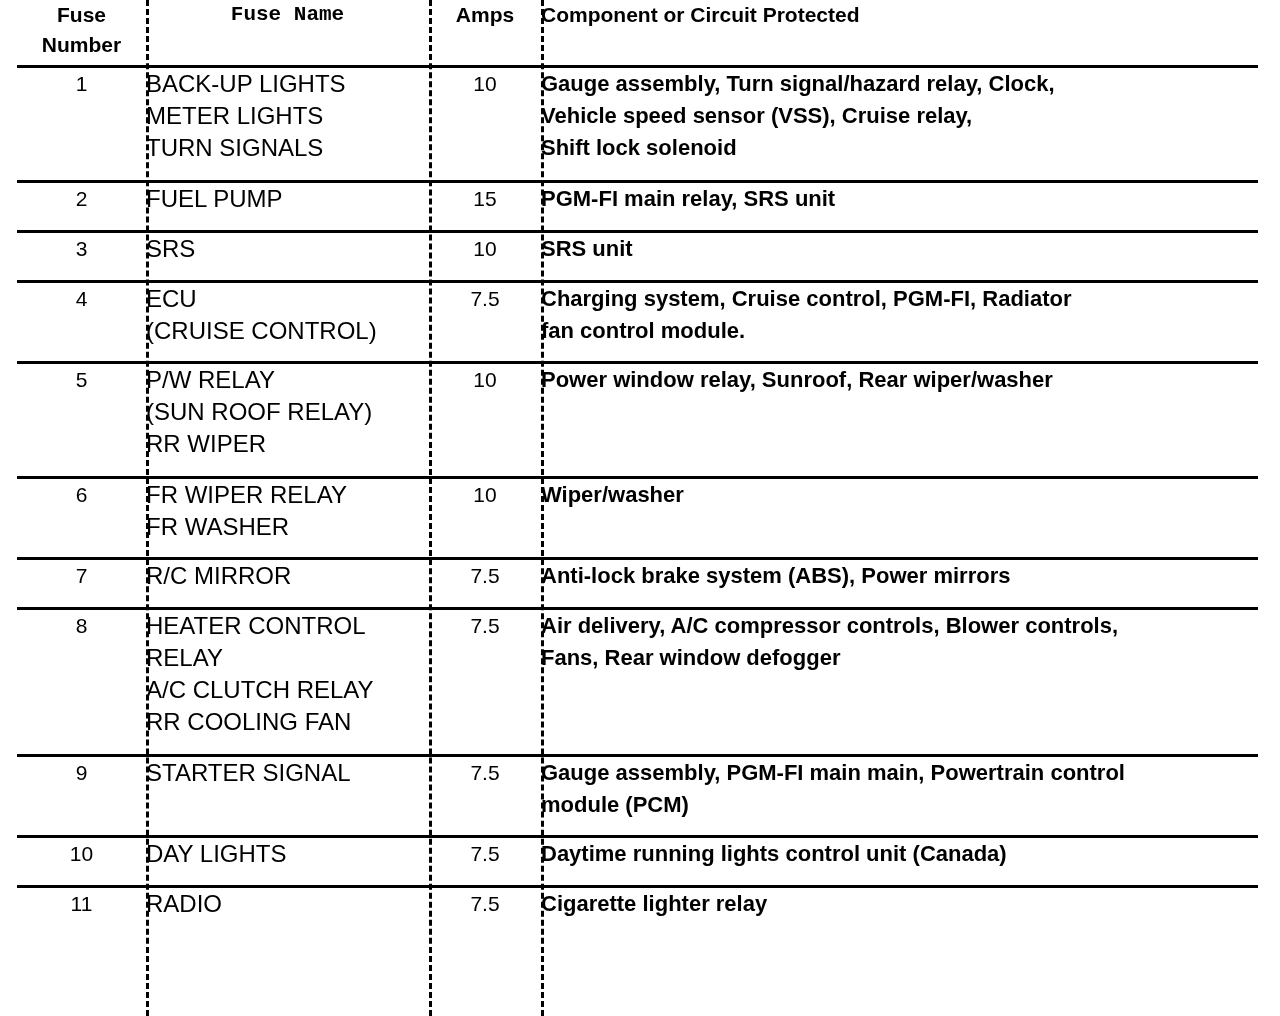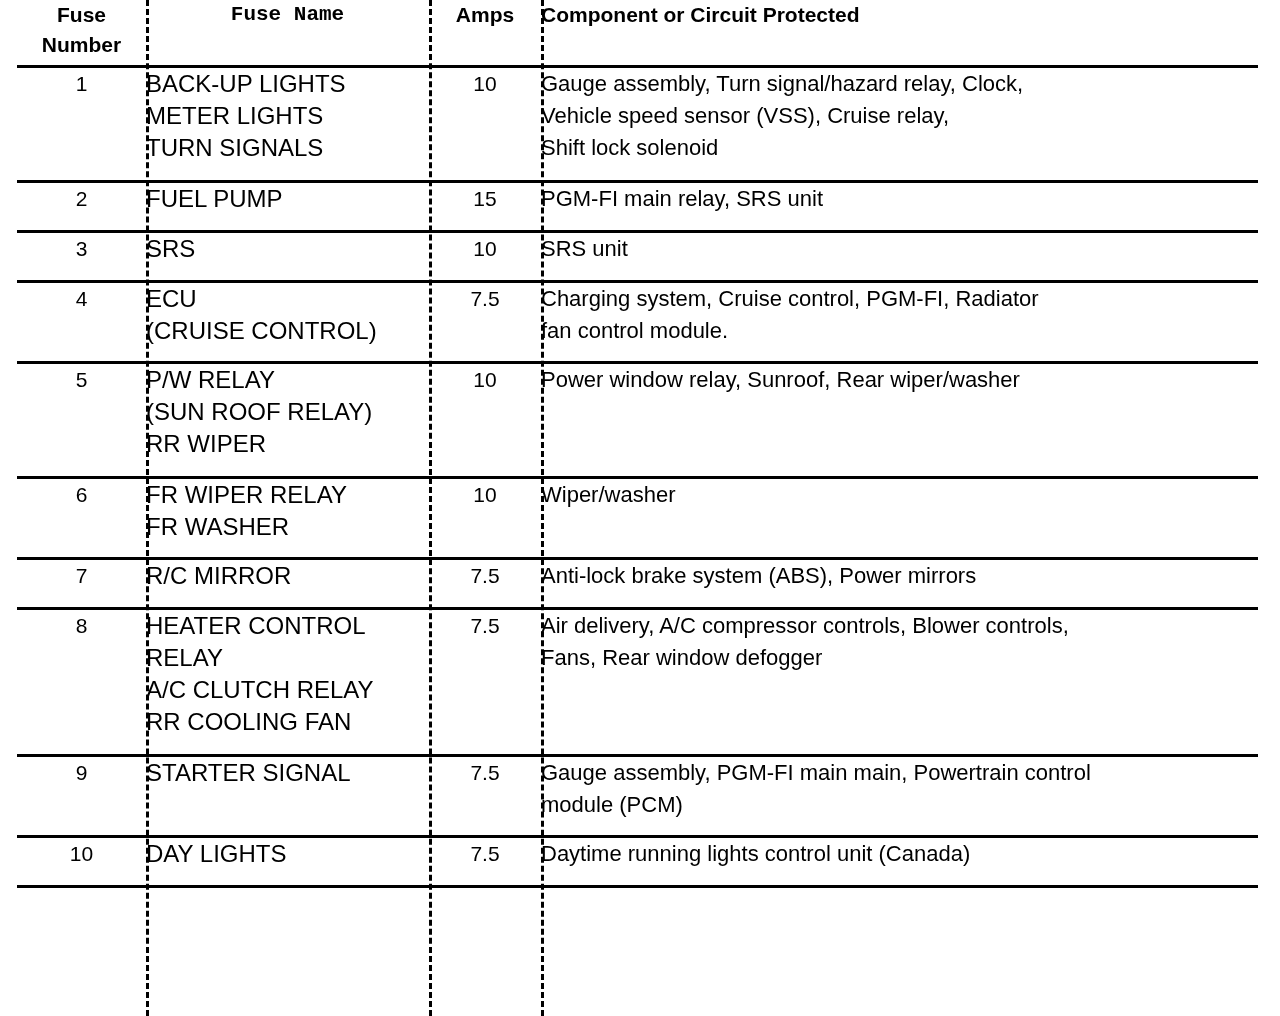--- a/index.html
+++ b/index.html
@@ -98,21 +98,21 @@
     padding-top: 12px;
   }
   .cell-comp {
     font-size: 22px;
     line-height: 32px;
     padding-top: 11px;
     padding-left: 27px;
     padding-right: 8px;
   }
   .line { display: block; white-space: nowrap; }
-  .comp-line { display: block; }
+  .comp-line { display: block; font-weight: bold; }
 
   
   .h-r1 { height: 112px; }
   .h-r2 { height: 47px; }
   .h-r3 { height: 47px; }
   .h-r4 { height: 78px; }
   .h-r5 { height: 112px; }
   .h-r6 { height: 78px; }
   .h-r7 { height: 47px; }
   .h-r8 { height: 144px; }
@@ -249,16 +249,26 @@
         <tr>
           <td class="c-num cell-num h-r10">10</td>
           <td class="c-name cell-name">
             <span class="line">DAY LIGHTS</span>
           </td>
           <td class="c-amps cell-amps">7.5</td>
           <td class="c-comp cell-comp">
             <span class="comp-line">Daytime running lights control unit (Canada)</span>
           </td>
         </tr>
+        <tr class="last-row">
+          <td class="c-num cell-num h-r11">11</td>
+          <td class="c-name cell-name">
+            <span class="line">RADIO</span>
+          </td>
+          <td class="c-amps cell-amps">7.5</td>
+          <td class="c-comp cell-comp">
+            <span class="comp-line">Cigarette lighter relay</span>
+          </td>
+        </tr>
       </tbody>
   </table>
 
 </div>
 
 </body></html>

